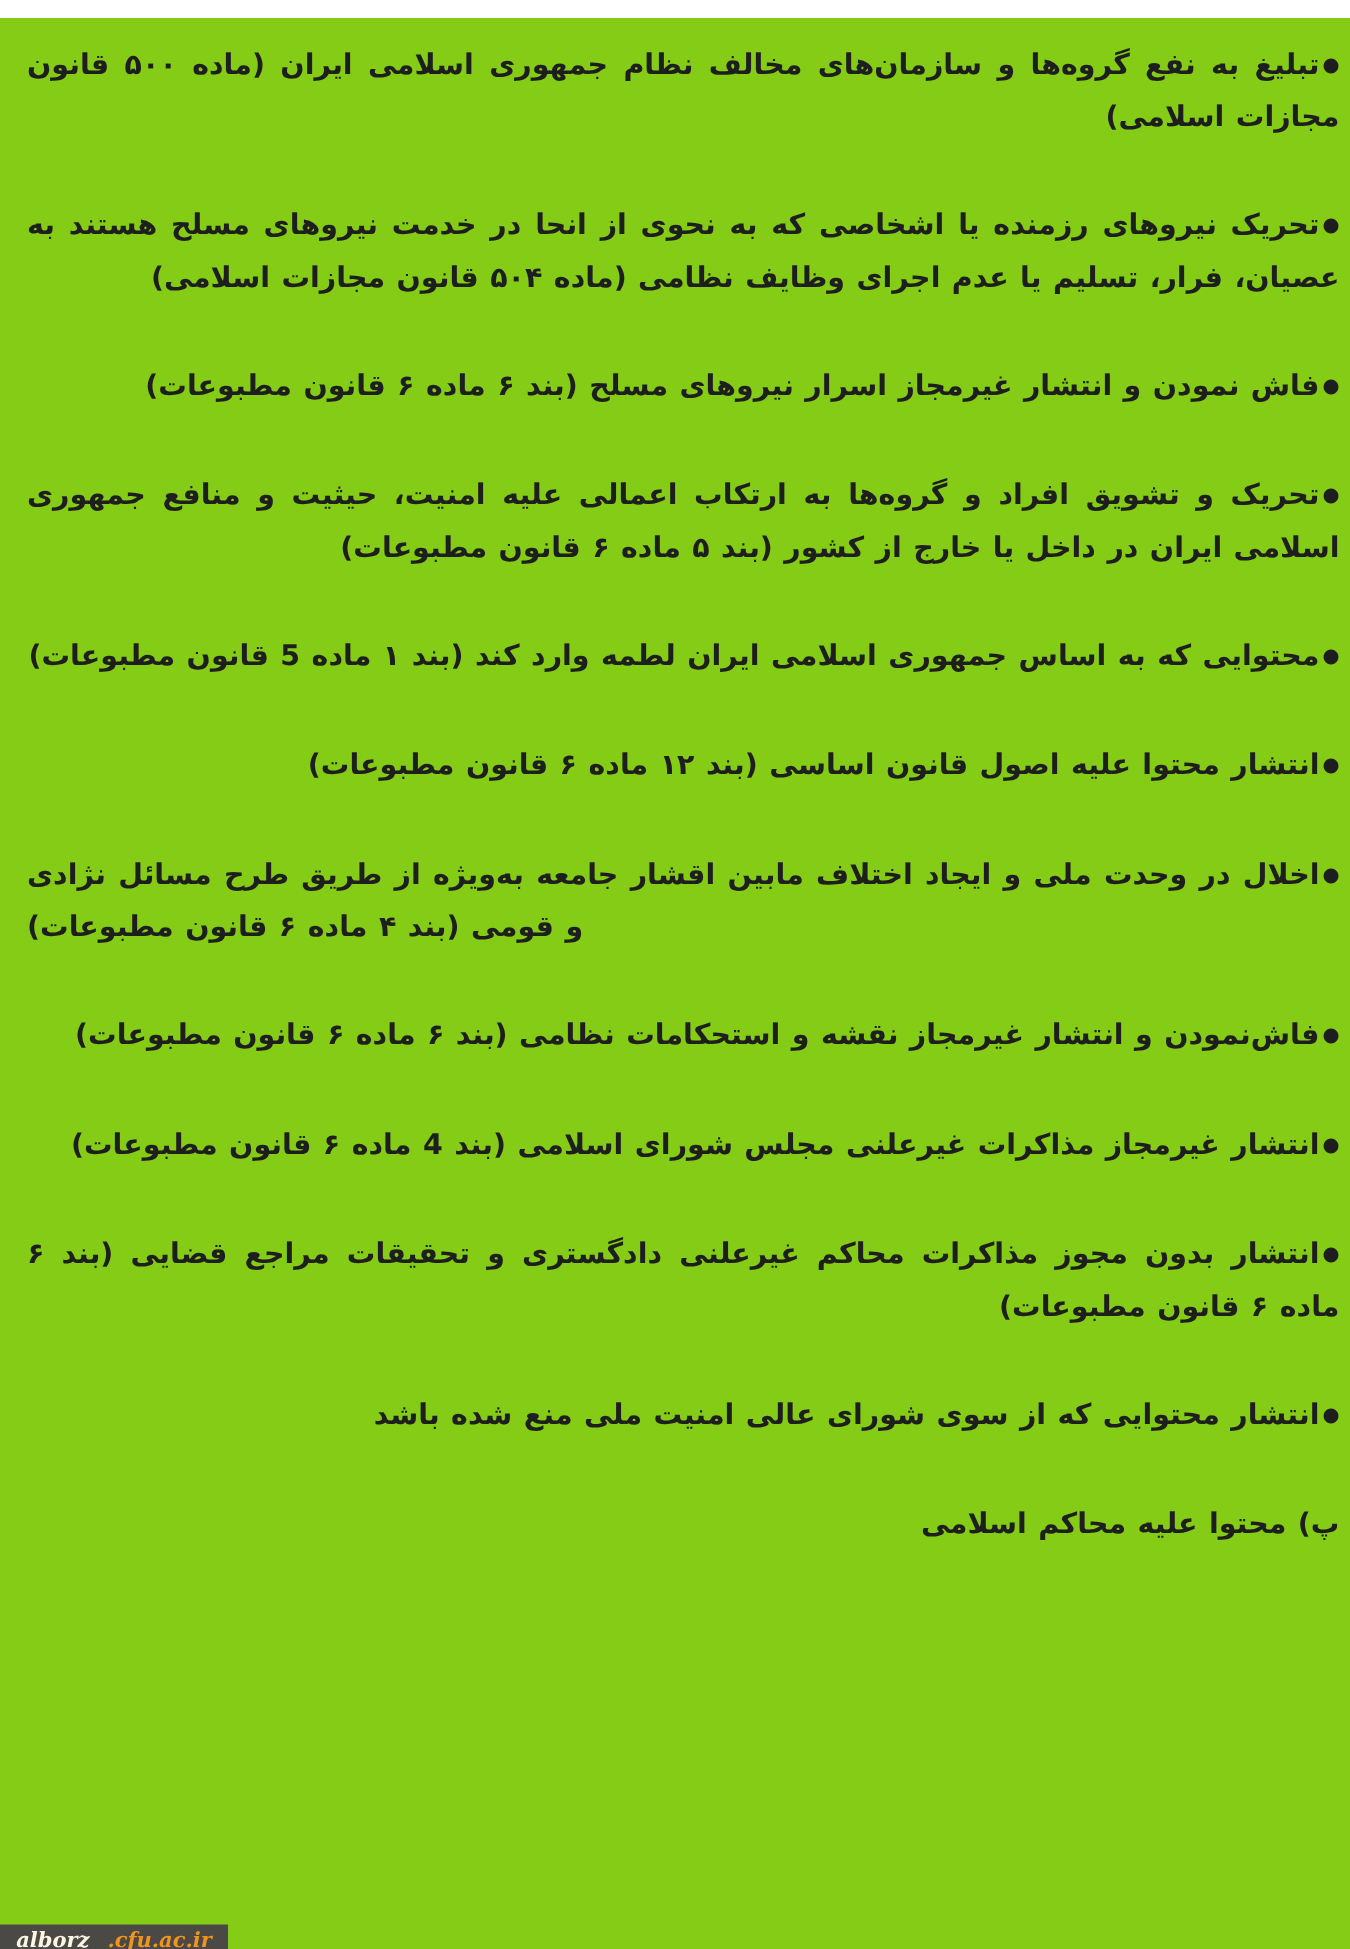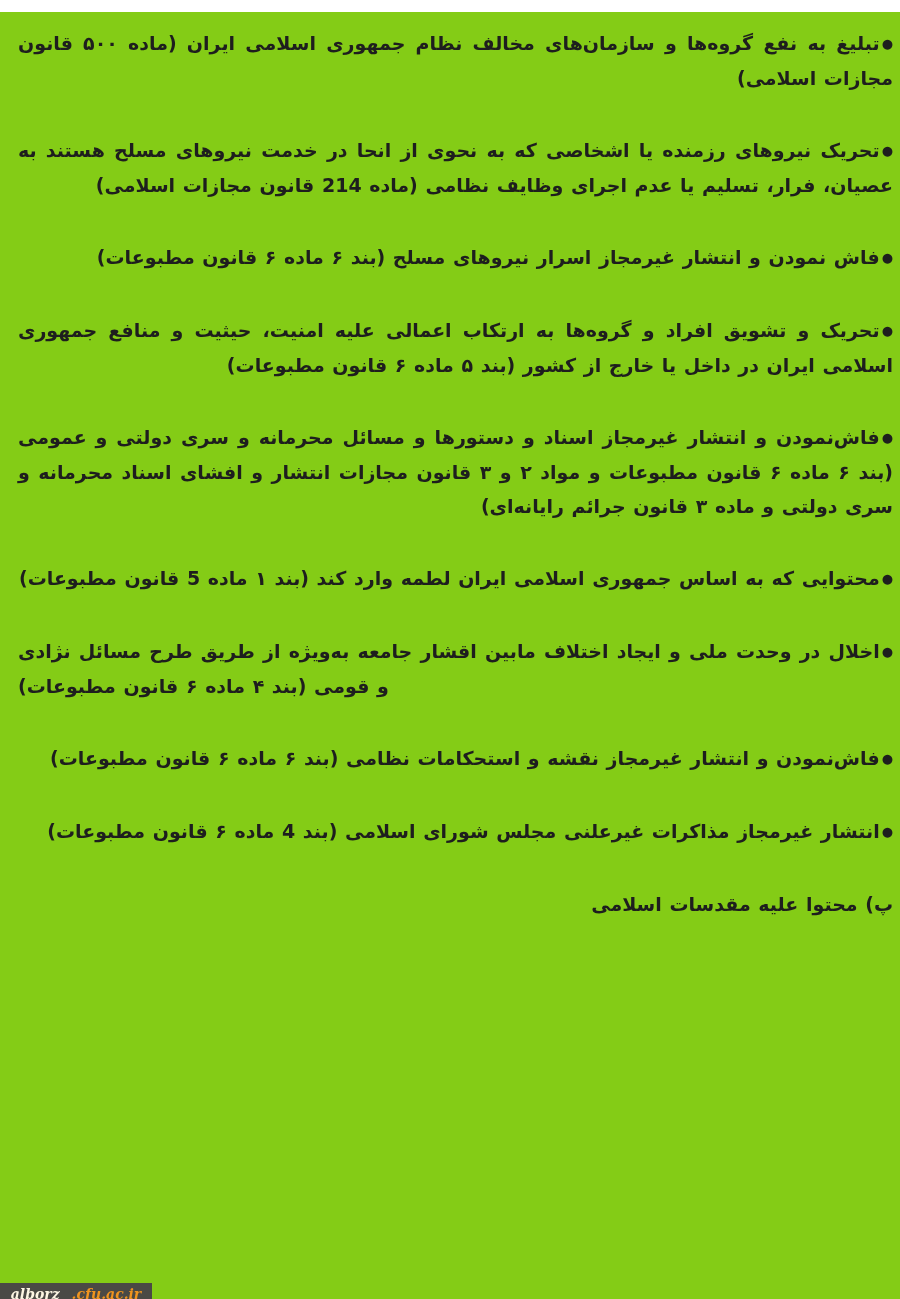--- a/index.html
+++ b/index.html
@@ -53,40 +53,42 @@
   .wm-suffix{ color:#f0941e; }
 </style>
 </head>
 <body>
 
 <div class="page">
   <div class="content">
 
     <p class="item"><span class="blt">●</span><span>تبلیغ به نفع گروه‌ها و سازمان‌های مخالف نظام جمهوری اسلامی ایران (ماده ۵۰۰ قانون مجازات اسلامی)</span></p>
 
-    <p class="item"><span class="blt">●</span><span>تحریک نیروهای رزمنده یا اشخاصی که به نحوی از انحا در خدمت نیروهای مسلح هستند به عصیان، فرار، تسلیم یا عدم اجرای وظایف نظامی (ماده 214 قانون مجازات اسلامی)</span></p>
+    <p class="item"><span class="blt">●</span><span>تحریک نیروهای رزمنده یا اشخاصی که به نحوی از انحا در خدمت نیروهای مسلح هستند به عصیان، فرار، تسلیم یا عدم اجرای وظایف نظامی (ماده ۵۰۴ قانون مجازات اسلامی)</span></p>
 
     <p class="item"><span class="blt">●</span><span>فاش نمودن و انتشار غیرمجاز اسرار نیروهای مسلح (بند ۶ ماده ۶ قانون مطبوعات)</span></p>
 
     <p class="item"><span class="blt">●</span><span>تحریک و تشویق افراد و گروه‌ها به ارتکاب اعمالی علیه امنیت، حیثیت و منافع جمهوری اسلامی ایران در داخل یا خارج از کشور (بند ۵ ماده ۶ قانون مطبوعات)</span></p>
 
-    <p class="item"><span class="blt">●</span><span>فاش‌نمودن و انتشار غیرمجاز اسناد و دستورها و مسائل محرمانه و سری دولتی و عمومی (بند ۶ ماده ۶ قانون مطبوعات و مواد ۲ و ۳ قانون مجازات انتشار و افشای اسناد محرمانه و سری دولتی و ماده ۳ قانون جرائم رایانه‌ای)</span></p>
 
     <p class="item"><span class="blt">●</span><span>محتوایی که به اساس جمهوری اسلامی ایران لطمه وارد کند (بند ۱ ماده 5 قانون مطبوعات)</span></p>
 
+    <p class="item"><span class="blt">●</span><span>انتشار محتوا علیه اصول قانون اساسی (بند ۱۲ ماده ۶ قانون مطبوعات)</span></p>
 
     <p class="item" data-tail="left"><span class="blt">●</span><span>اخلال در وحدت ملی و ایجاد اختلاف مابین اقشار جامعه به‌ویژه از طریق طرح مسائل نژادی و قومی (بند ۴ ماده ۶ قانون مطبوعات)</span></p>
 
     <p class="item"><span class="blt">●</span><span>فاش‌نمودن و انتشار غیرمجاز نقشه و استحکامات نظامی (بند ۶ ماده ۶ قانون مطبوعات)</span></p>
 
     <p class="item"><span class="blt">●</span><span>انتشار غیرمجاز مذاکرات غیرعلنی مجلس شورای اسلامی (بند 4 ماده ۶ قانون مطبوعات)</span></p>
 
+    <p class="item"><span class="blt">●</span><span>انتشار بدون مجوز مذاکرات محاکم غیرعلنی دادگستری و تحقیقات مراجع قضایی (بند ۶ ماده ۶ قانون مطبوعات)</span></p>
 
+    <p class="item"><span class="blt">●</span><span>انتشار محتوایی که از سوی شورای عالی امنیت ملی منع شده باشد</span></p>
 
-    <p class="item heading">پ) محتوا علیه مقدسات اسلامی</p>
+    <p class="item heading">پ) محتوا علیه محاکم اسلامی</p>
 
 
   </div>
 
   <div class="watermark">
     <span class="wm-prefix">alborz</span>
       <span class="wm-suffix">.cfu.ac.ir</span>
   </div>
 </div>
 

